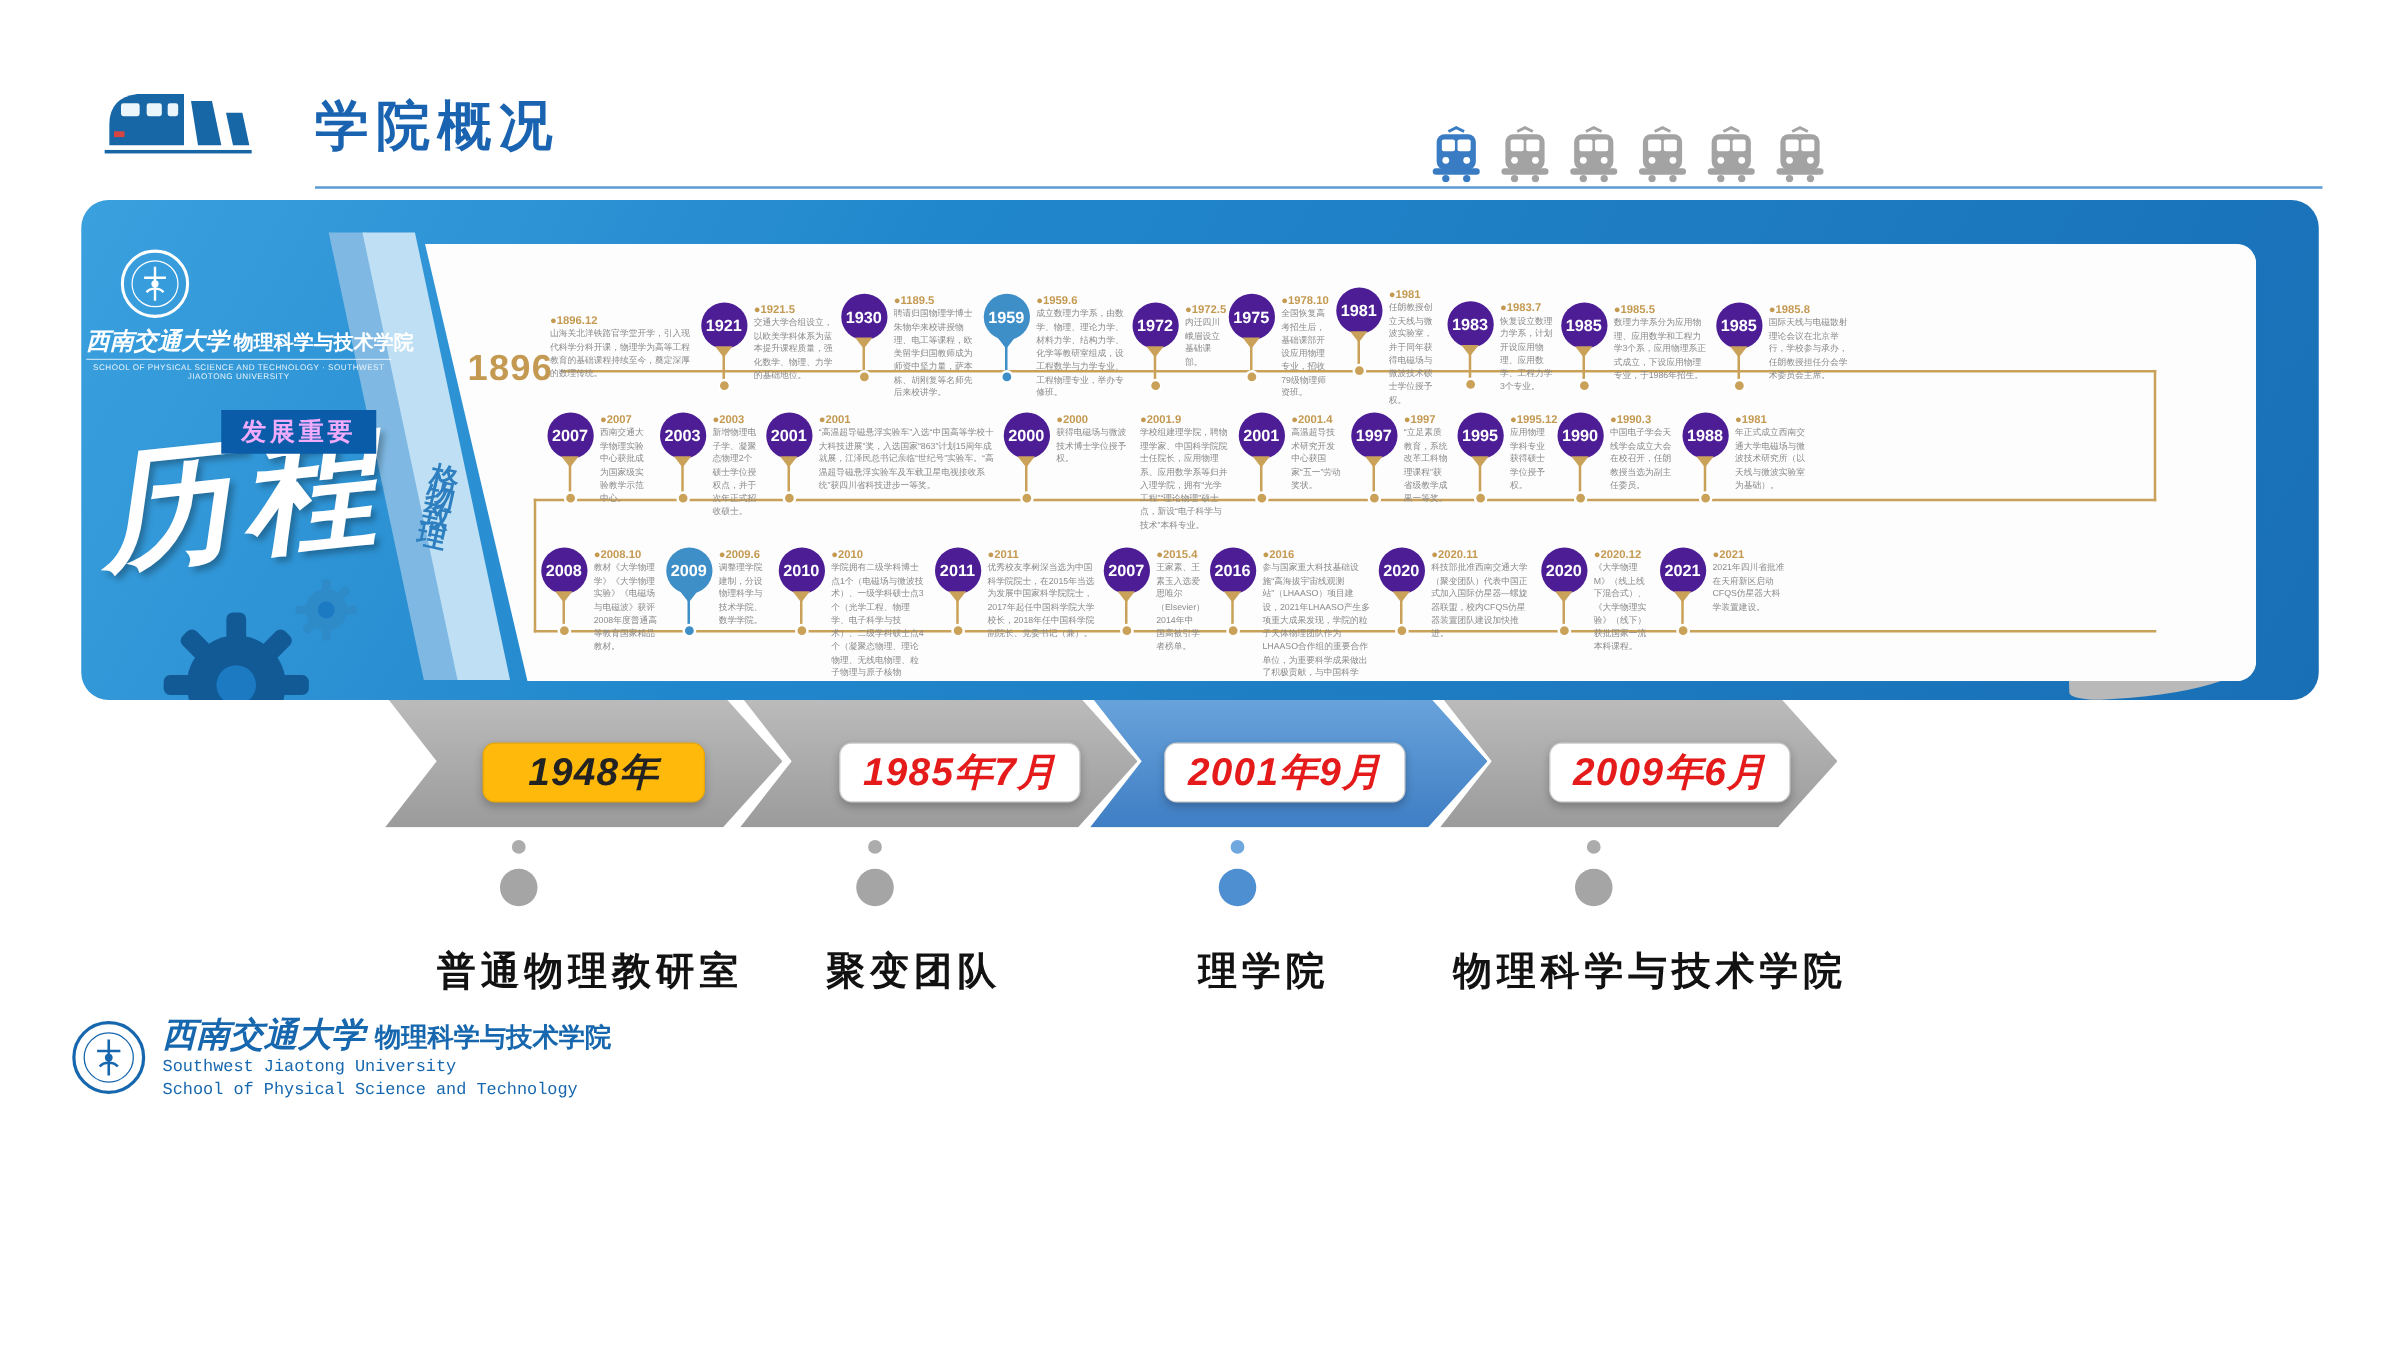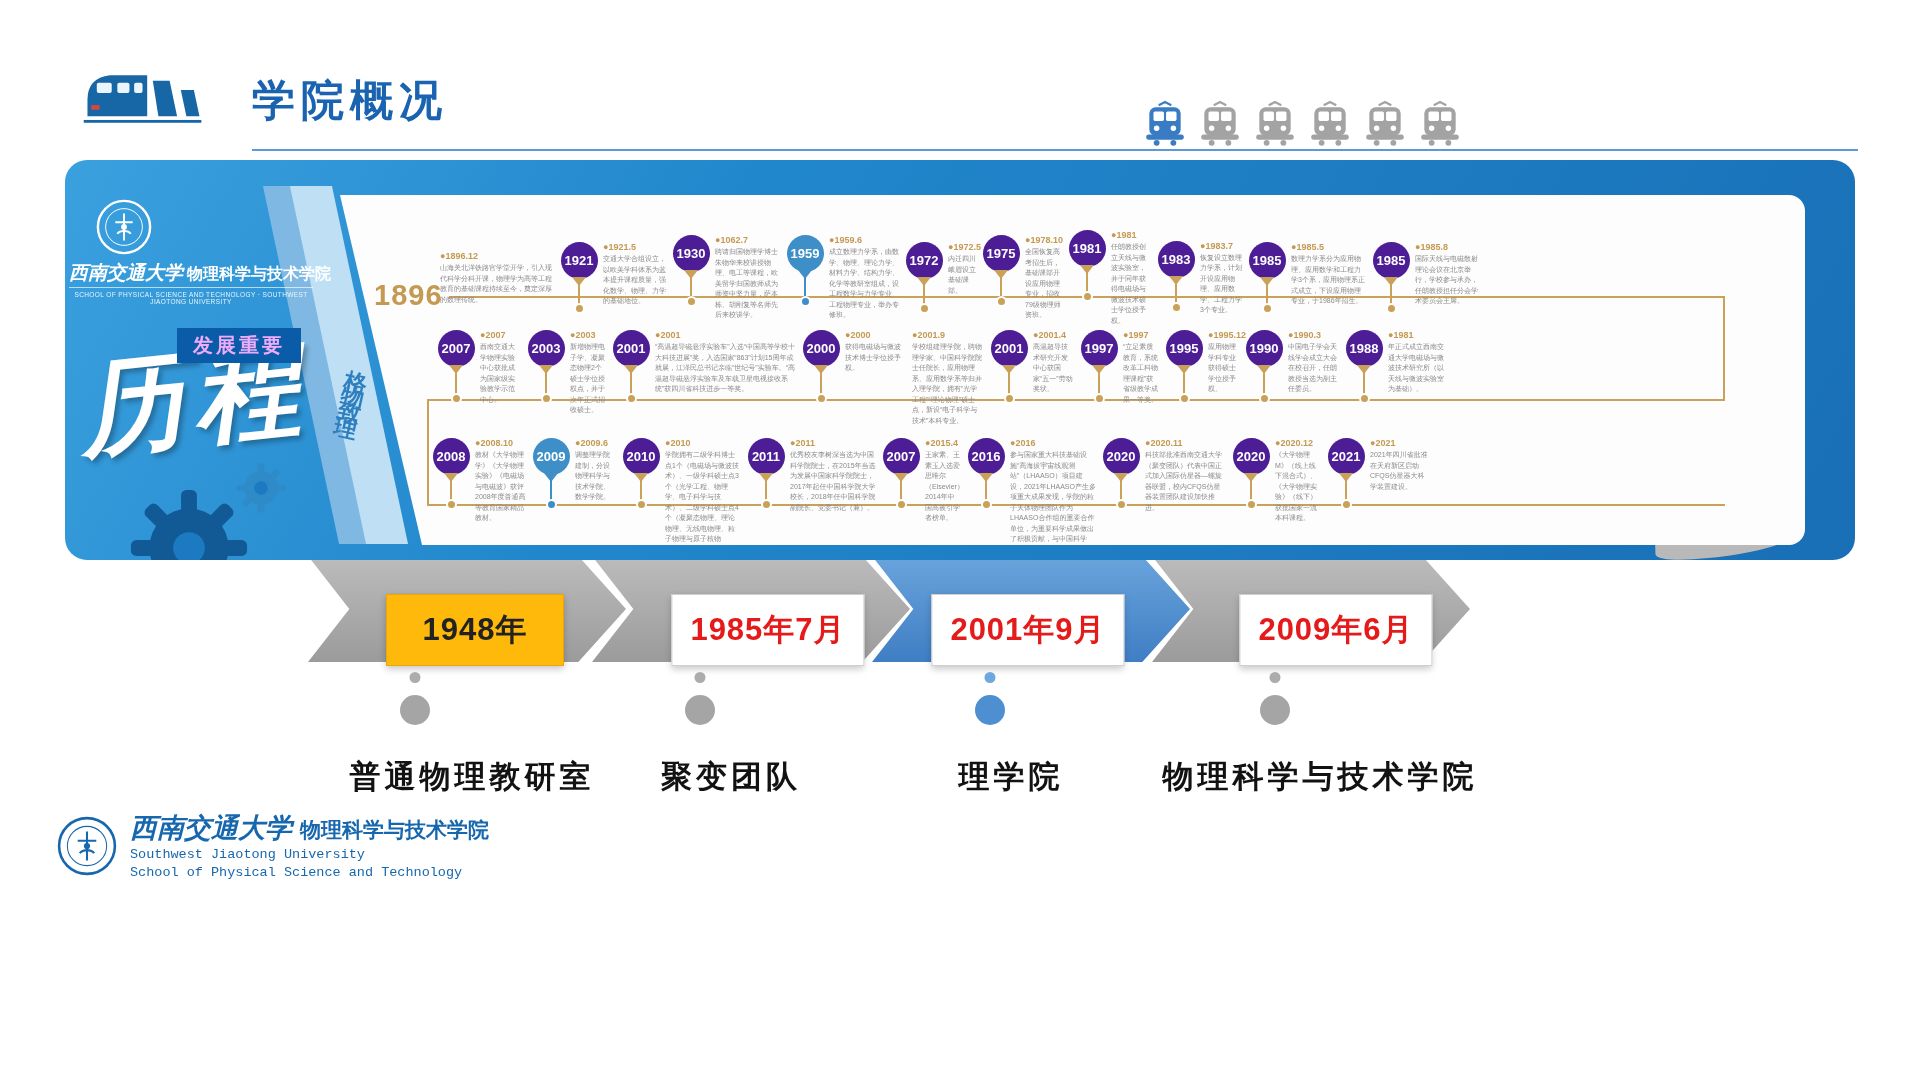--- a/index.html
+++ b/index.html
@@ -67,24 +67,24 @@
   .tl-text{flex:1;padding-right:6px;min-width:0;}
   .tl-h{font-size:9px;font-weight:bold;color:#C49A52;margin-bottom:2px;}
   .tl-b{font-size:7px;line-height:1.5;color:#8a8a8a;}
 
   
   .milestones{position:absolute;left:0;top:0;width:1920px;height:1080px;z-index:1;pointer-events:none;}
   .chevron{position:absolute;top:556px;width:318px;height:106px;
            background:linear-gradient(180deg,#BCBCBC,#9B9B9B);
            clip-path:polygon(0 0,85% 0,100% 50%,85% 100%,0 100%,13% 50%);}
   .chevron.blue{background:linear-gradient(180deg,#6AA4DC,#3F7EC4);}
-  .date-box{position:absolute;top:594px;transform:translateX(-50%);min-width:178px;height:72px;
+  .date-box{position:absolute;top:594px;transform:translateX(-50%);min-width:178px;height:48px;
             padding:0 18px;box-sizing:border-box;background:#fff;border:1px solid #CFCFCF;
-            border-radius:0;box-shadow:0 3px 7px rgba(0,0,0,.22);display:flex;align-items:center;
-            justify-content:center;font-size:31px;font-weight:800;color:#E51A1A;letter-spacing:1px;}
+            border-radius:10px;box-shadow:0 3px 7px rgba(0,0,0,.22);display:flex;align-items:center;
+            justify-content:center;font-size:31px;font-weight:800;color:#E51A1A;letter-spacing:1px;font-style:italic;}
   .date-box.gold{background:#FFB90A;border-color:#E9A606;color:#222;}
   .dot-s{position:absolute;top:672px;width:11px;height:11px;border-radius:50%;background:#ACACAC;
          transform:translateX(-50%);}
   .dot-l{position:absolute;top:695px;width:30px;height:30px;border-radius:50%;background:#A5A5A5;
          transform:translateX(-50%);}
   .dot-s.blue{background:#6FA8DF;} .dot-l.blue{background:#4E8FD2;}
   .ms-label{position:absolute;top:756px;transform:translateX(-50%);font-size:31px;font-weight:800;
             color:#121212;letter-spacing:4px;white-space:nowrap;}
 
   
@@ -270,21 +270,21 @@
               <div class="tl-b">交通大学合组设立，以欧美学科体系为蓝本提升课程质量，强化数学、物理、力学的基础地位。</div>
             </div>
           </div>
           <div class="tl-cell" style="width: 114px;">
             <div class="pin">
               <div class="pin-c">1930</div>
               <div class="pin-s"></div>
               <div class="pin-d"></div>
             </div>
             <div class="tl-text">
-              <div class="tl-h">●1062.7</div>
+              <div class="tl-h">●1189.5</div>
               <div class="tl-b">聘请归国物理学博士朱物华来校讲授物理、电工等课程，欧美留学归国教师成为师资中坚力量，萨本栋、胡刚复等名师先后来校讲学。</div>
             </div>
           </div>
           <div class="tl-cell" style="width: 119px;">
             <div class="pin accent">
               <div class="pin-c">1959</div>
               <div class="pin-s"></div>
               <div class="pin-d"></div>
             </div>
             <div class="tl-text">

